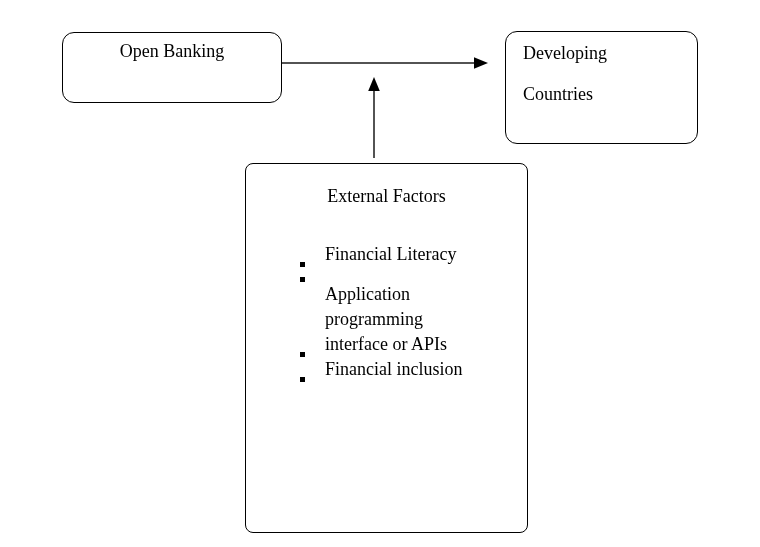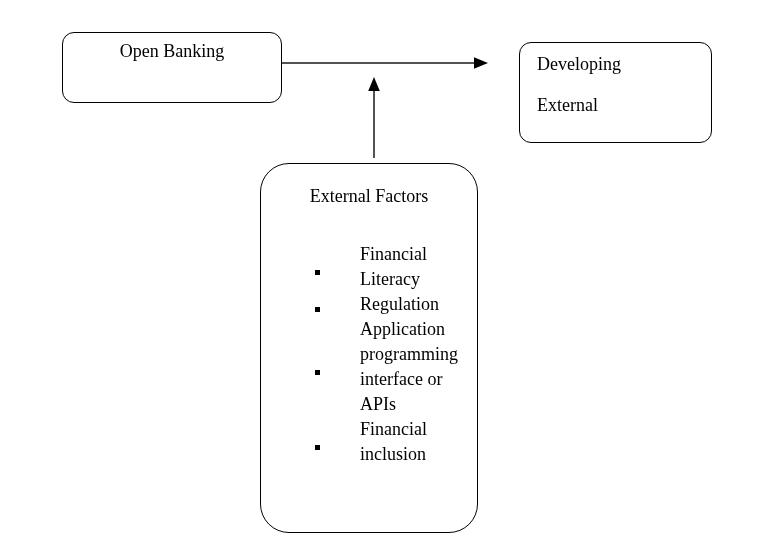--- a/index.html
+++ b/index.html
@@ -28,46 +28,44 @@
   }
   .open-banking-box {
     left: 62px; top: 32px;
     width: 220px; height: 71px;
     border-radius: 12px;
     text-align: center;
     padding-top: 6px;
     line-height: 25px;
   }
   .developing-countries-box {
-    left: 505px; top: 42px;
-    width: 193px; height: 101px;
+    left: 505px; top: 31px;
+    width: 193px; height: 113px;
     border-radius: 12px;
     padding: 1px 0 0 17px;
     line-height: 41px;
-    margin-left: 14px;
   }
   .external-factors-box {
-    left: 260px; top: 163px;
-    width: 218px; height: 370px;
-    border-radius: 29px;
+    left: 245px; top: 163px;
+    width: 283px; height: 370px;
+    border-radius: 8px;
   }
   .external-title {
     text-align: center;
     margin-top: 20px;
     line-height: 25px;
   }
   .factor-list {
     margin-top: 33px;
   }
   .factor-item {
     display: flex;
-    align-items: center;
+    align-items: flex-end;
     padding-left: 54px;
     line-height: 25px;
-    gap: 20px;
   }
   .bullet-square {
     flex: 0 0 5px;
     width: 5px; height: 5px;
     background: #000000;
     margin-top: 10px;
   }
   .factor-text {
     margin-left: 20px;
     width: 162px;
@@ -88,33 +86,32 @@
       <polygon points="374,77 368.2,91 379.8,91"></polygon>
     </g>
   </svg>
 
   <div class="box open-banking-box">
     <span>Open Banking</span>
   </div>
 
   <div class="box developing-countries-box">
     <div>Developing</div>
-    <div>External</div>
+    <div>Countries</div>
   </div>
 
   <div class="box external-factors-box">
     <div class="external-title">External Factors</div>
     <div class="factor-list">
       <div class="factor-item">
         <span class="bullet-square"></span>
         <span class="factor-text">Financial Literacy</span>
       </div>
       <div class="factor-item">
         <span class="bullet-square"></span>
-        <span class="factor-text">Regulation</span>
       </div>
       <div class="factor-item">
         <span class="bullet-square"></span>
         <span class="factor-text">Application programming interface or APIs</span>
       </div>
       <div class="factor-item">
         <span class="bullet-square"></span>
         <span class="factor-text">Financial inclusion</span>
       </div>
     </div>

